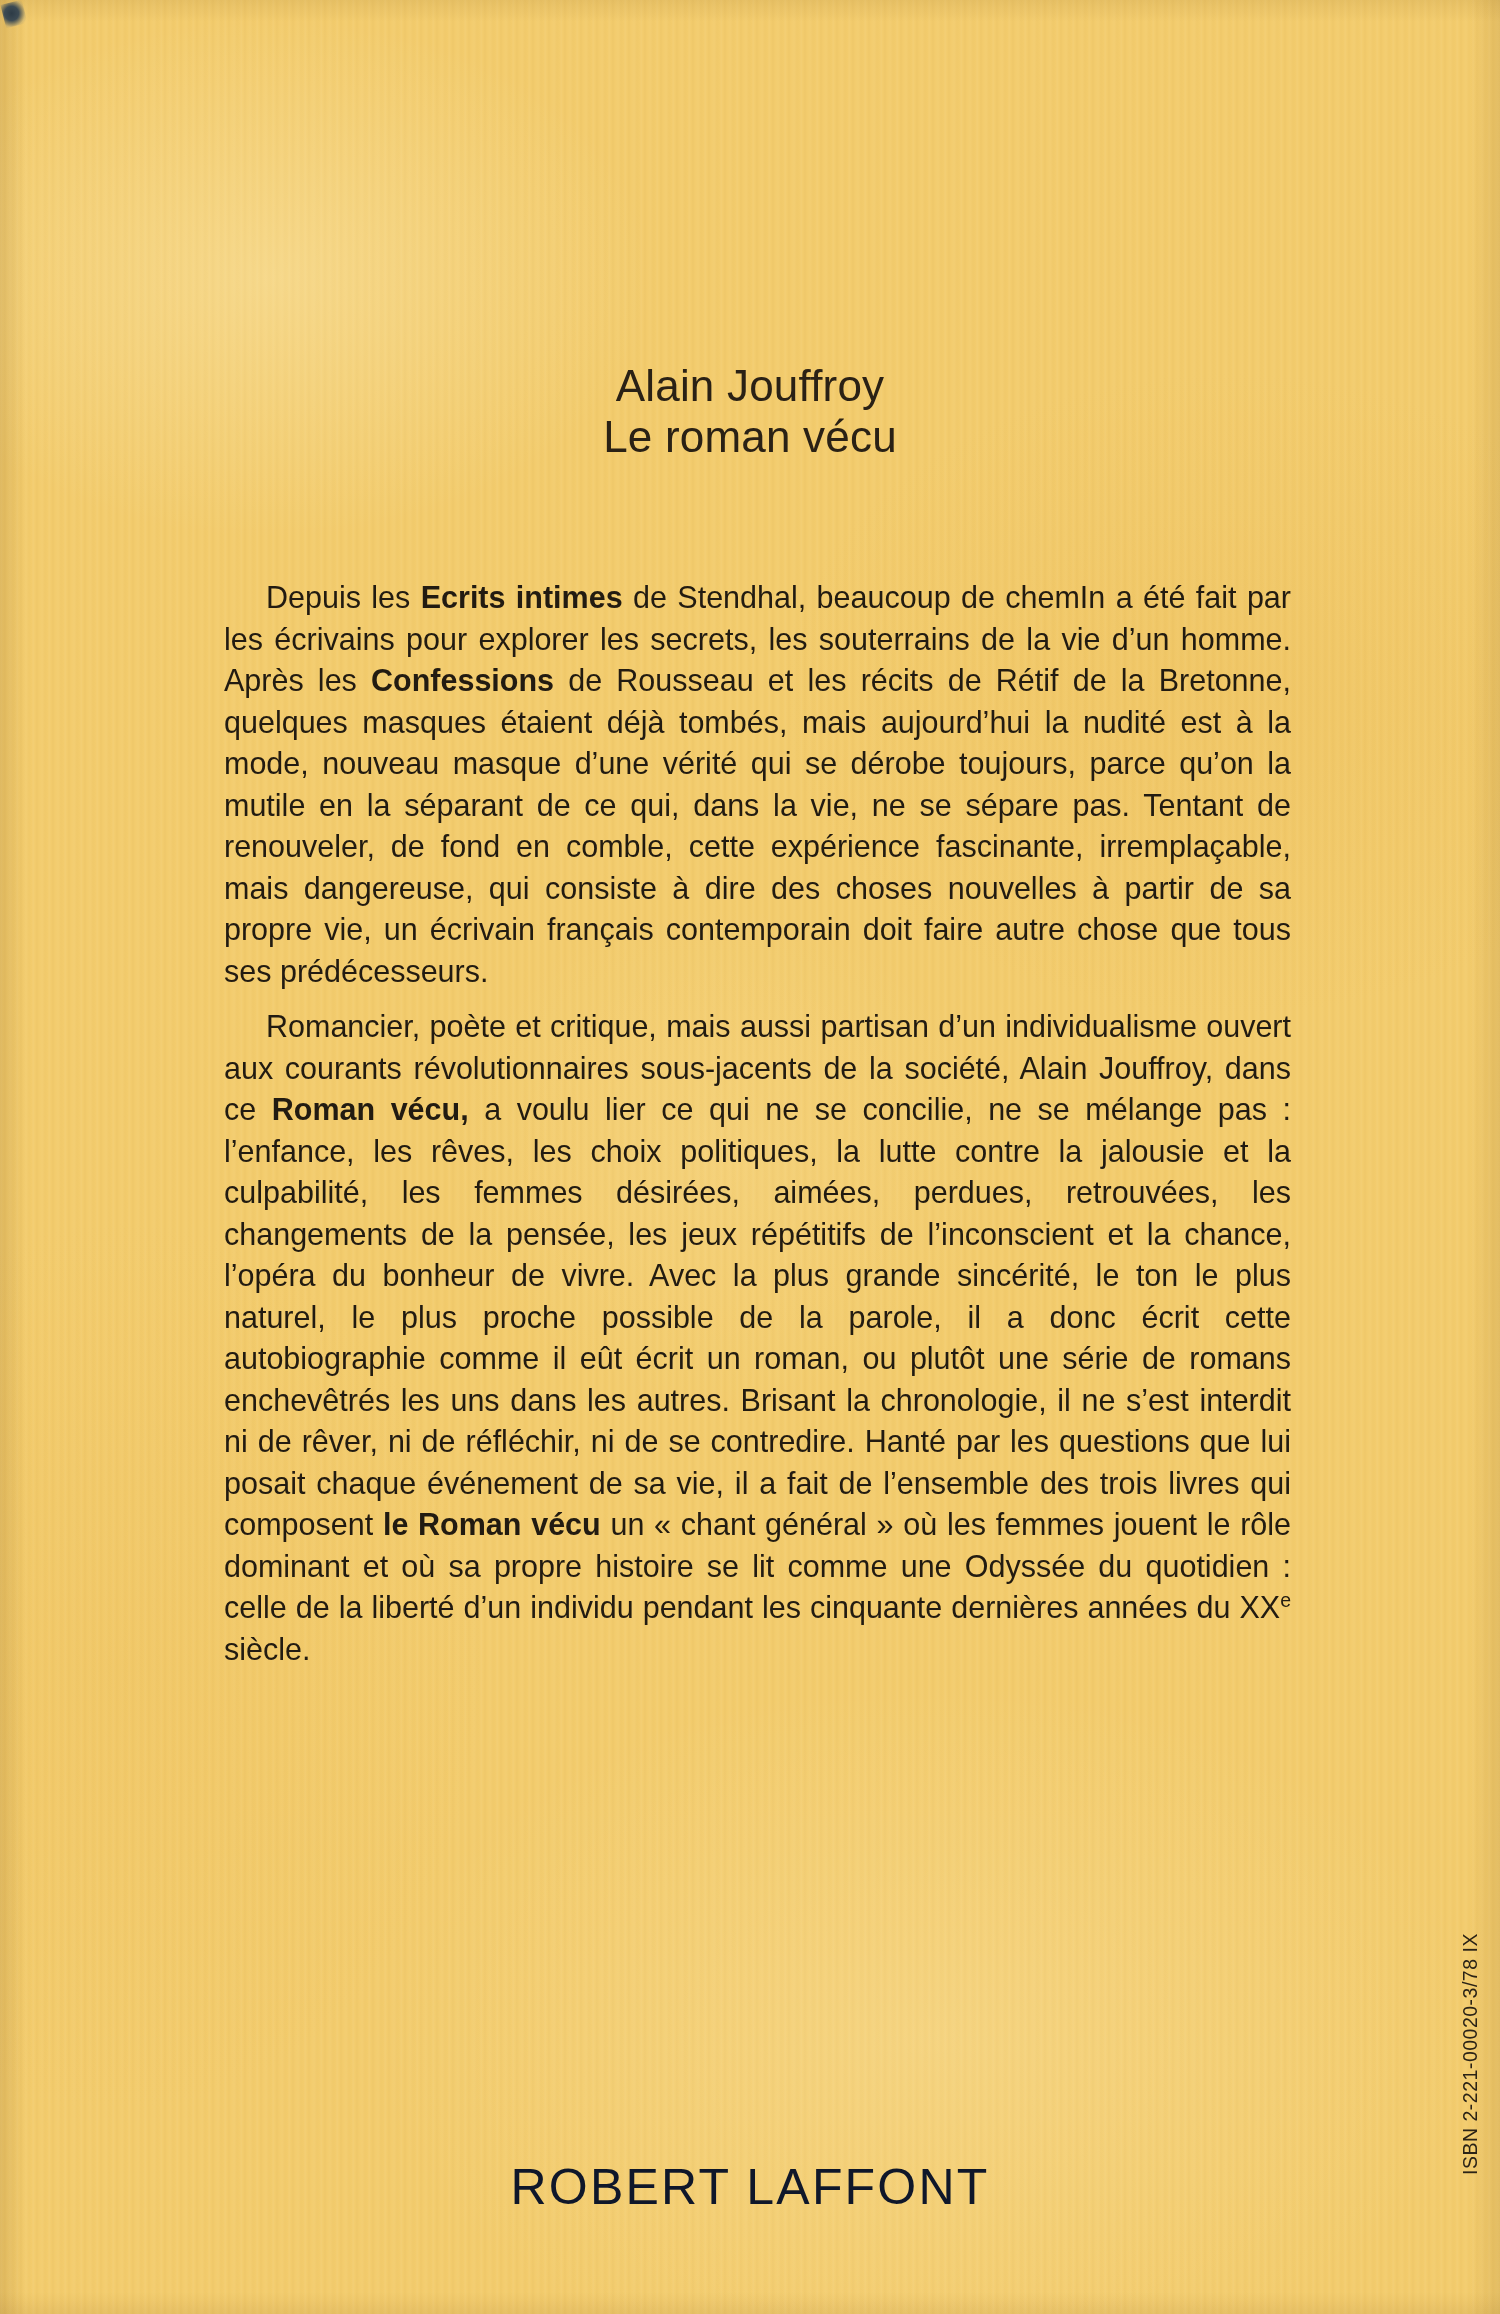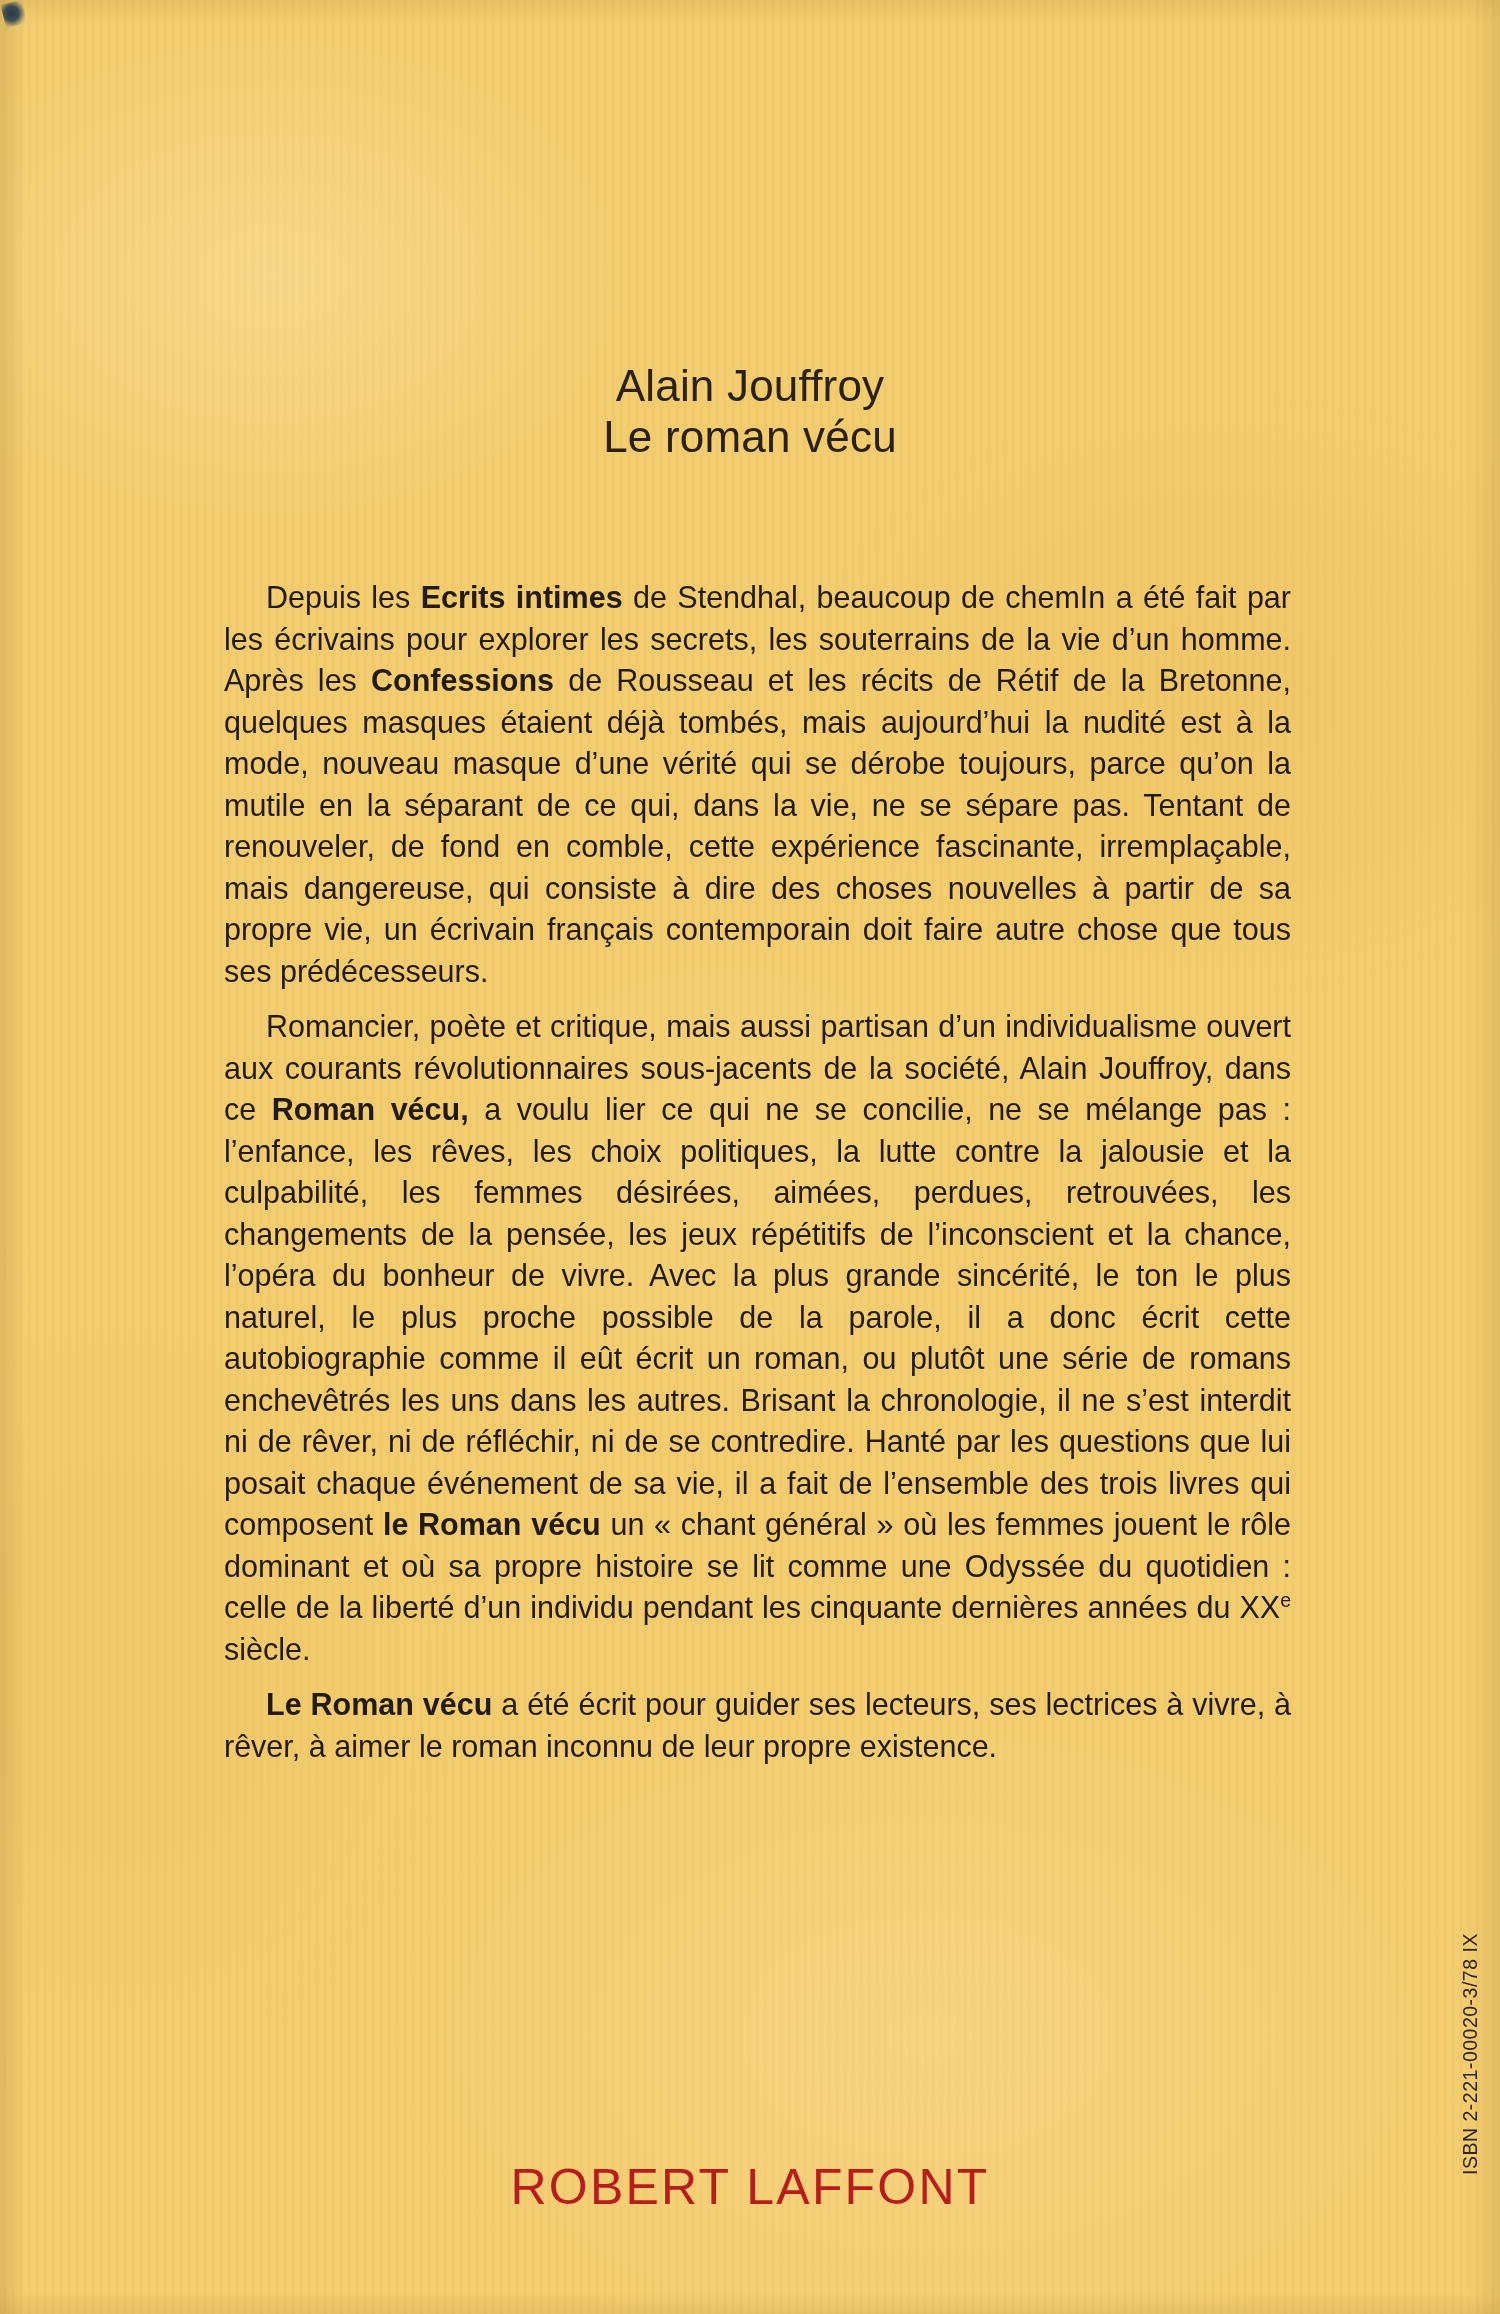--- a/index.html
+++ b/index.html
@@ -112,21 +112,21 @@
   
   .publisher {
     position: absolute;
     left: 0;
     right: 0;
     top: 2158px;
     text-align: center;
     font-size: 50px;
     letter-spacing: 2.2px;
     font-weight: 400;
-    color: #b91c1c;
+    color: #0f172a;
   }
   .isbn-wrap {
     position: absolute;
     right: 0;
     bottom: 0;
     width: 60px;
     height: 520px;
   }
   .isbn-inner {
     position: absolute;
@@ -153,21 +153,20 @@
     <div class="title-line">Alain Jouffroy</div>
     <div class="title-line">Le roman vécu</div>
   </div>
 
   <div class="blurb">
 
     <p><span>Depuis les </span><b>Ecrits intimes</b><span> de Stendhal, beaucoup de chemIn a été fait par les écrivains pour explorer les secrets, les souterrains de la vie d’un homme. Après les </span><b>Confessions</b><span> de Rousseau et les récits de Rétif de la Bretonne, quelques masques étaient déjà tombés, mais aujourd’hui la nudité est à la mode, nouveau masque d’une vérité qui se dérobe toujours, parce qu’on la mutile en la séparant de ce qui, dans la vie, ne se sépare pas. Tentant de renouveler, de fond en comble, cette expérience fascinante, irremplaçable, mais dangereuse, qui consiste à dire des choses nouvelles à partir de sa propre vie, un écrivain français contemporain doit faire autre chose que tous ses prédécesseurs.</span></p>
 
     <p><span>Romancier, poète et critique, mais aussi partisan d’un individualisme ouvert aux courants révolutionnaires sous-jacents de la société, Alain Jouffroy, dans ce </span><b>Roman vécu,</b><span> a voulu lier ce qui ne se concilie, ne se mélange pas : l’enfance, les rêves, les choix politiques, la lutte contre la jalousie et la culpabilité, les femmes désirées, aimées, perdues, retrouvées, les changements de la pensée, les jeux répétitifs de l’inconscient et la chance, l’opéra du bonheur de vivre. Avec la plus grande sincérité, le ton le plus naturel, le plus proche possible de la parole, il a donc écrit cette autobiographie comme il eût écrit un roman, ou plutôt une série de romans enchevêtrés les uns dans les autres. Brisant la chronologie, il ne s’est interdit ni de rêver, ni de réfléchir, ni de se contredire. Hanté par les questions que lui posait chaque événement de sa vie, il a fait de l’ensemble des trois livres qui composent </span><b>le Roman vécu</b><span> un « chant général » où les femmes jouent le rôle dominant et où sa propre histoire se lit comme une Odyssée du quotidien : celle de la liberté d’un individu pendant les cinquante dernières années du XX</span><sup class="ordinal">e</sup><span> siècle.</span></p>
 
-    <p><b>Le Roman vécu</b><span> a été écrit pour guider ses lecteurs, ses lectrices à vivre, à rêver, à aimer le roman inconnu de leur propre existence.</span></p>
 
   </div>
 
   <div class="publisher">ROBERT LAFFONT</div>
 
   <div class="isbn-wrap">
     <div class="isbn-inner">ISBN 2-221-00020-3/78 IX</div>
   </div>
 
 </div>

